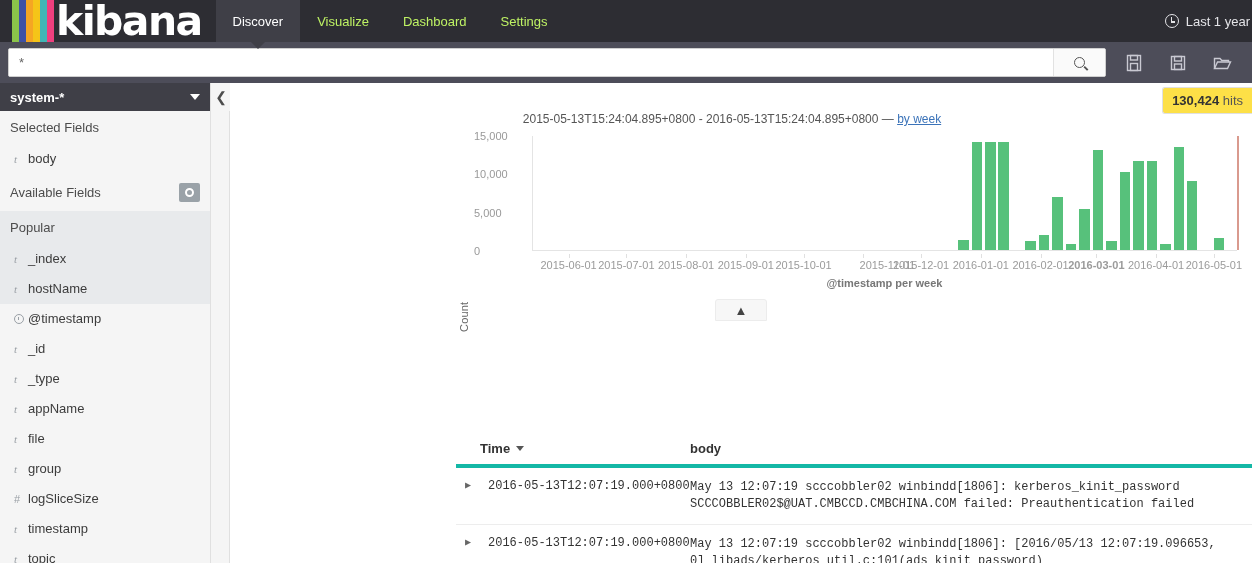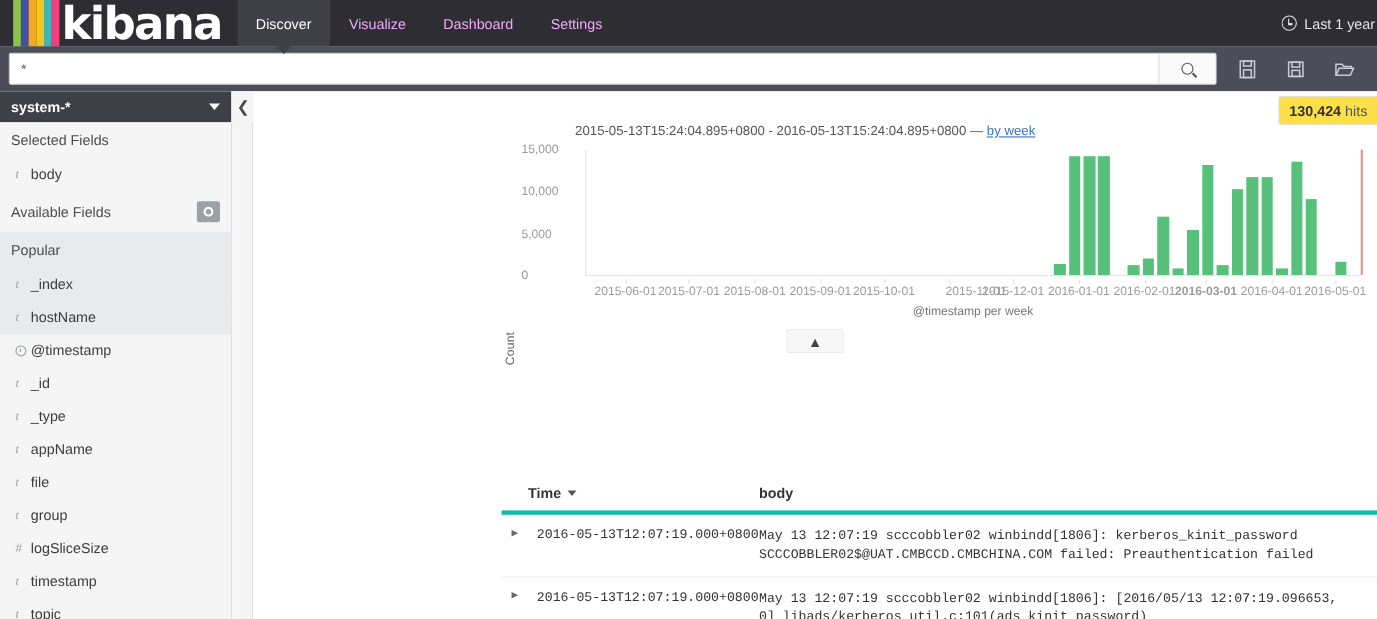--- a/index.html
+++ b/index.html
@@ -18,21 +18,21 @@
   .logo-wrap { display: flex; align-items: center; height: 42px; padding-left: 12px; }
   .logo-bars { display: flex; height: 42px; }
   .logo-bars i { display: block; width: 7px; height: 42px; }
   .logo-text {
     color: #fff; font-size: 41px; font-weight: bold;
     letter-spacing: -1.6px; line-height: 42px; margin-left: 2px;
     font-family: "DejaVu Sans", sans-serif;
   }
   .nav-items { display: flex; align-items: stretch; margin-left: 14px; }
   .nav-item {
-    color: #f0abfc; font-size: 13px; padding: 0 17px;
+    color: #bef264; font-size: 13px; padding: 0 17px;
     display: flex; align-items: center; height: 42px;
     cursor: pointer; position: relative; text-decoration: none;
   }
   .nav-item.active { background: #3f3f47; color: #ffffff; }
   .nav-item.active::after {
     content: ""; position: absolute; bottom: -7px; left: 50%;
     margin-left: -7px; border-left: 7px solid transparent;
     border-right: 7px solid transparent; border-top: 7px solid #3f3f47;
   }
   .timepicker {
@@ -175,21 +175,21 @@
   .bar { position: absolute; bottom: 0; background: #57c17b; }
   .nowline { position: absolute; top: 0; bottom: 0; width: 1.5px; background: #d99a8e; }
   .xticks { position: absolute; left: 302px; right: 15px; top: 118px; height: 18px; }
   .xtick {
     position: absolute; font-size: 11px; color: #9b9b9b;
     transform: translateX(-50%); white-space: nowrap; top: 5px;
   }
   .xtick-mark { position: absolute; top: 0; width: 1px; height: 4px; background: #e0e0e0; }
   .xaxis-title {
     position: absolute; top: 141px; left: 302px; right: 15px;
-    text-align: center; font-size: 11px; color: #777; font-weight: normal;
+    text-align: center; font-size: 11px; color: #777; font-weight: bold;
   }
   .chart-collapse {
     position: absolute; top: 163px; left: 50%; margin-left: -26px;
     width: 52px; height: 22px; background: #f7f7f7; border: 1px solid #ececec;
     border-radius: 3px 3px 0 0; display: flex; align-items: center;
     justify-content: center; cursor: pointer; color: #444; font-size: 13px;
   }
 
   
   .doctable { position: absolute; top: 358px; left: 226px; right: 0; }

